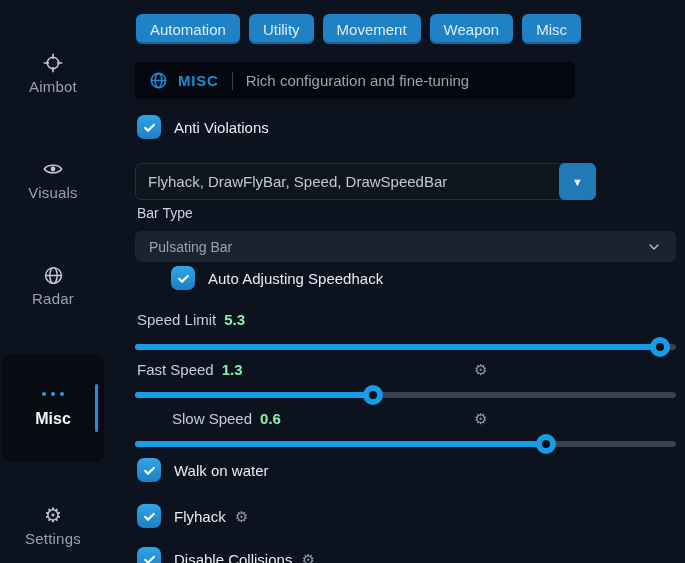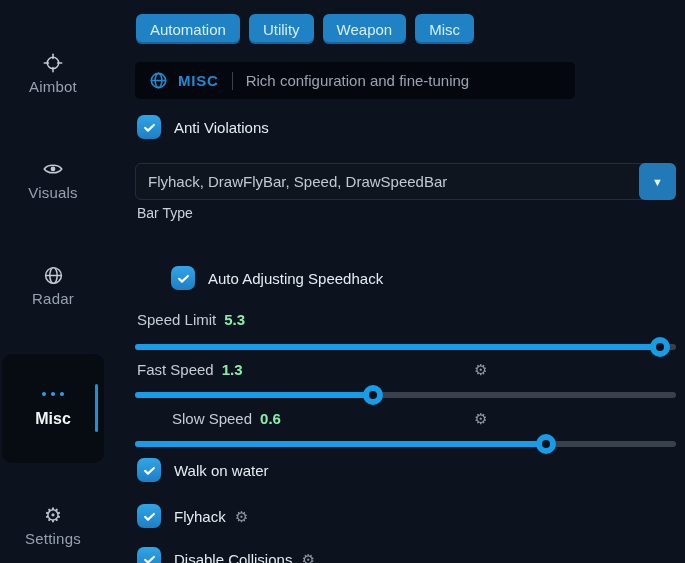--- a/index.html
+++ b/index.html
@@ -48,21 +48,21 @@
     width:24px; height:24px; border-radius:7px;
     background:linear-gradient(180deg,#31a5e8,#1d7fc4);
     display:flex; align-items:center; justify-content:center; flex:none;
   }
   .checkbox svg { display:none; }
   .checkbox.on svg { display:block; }
   .check-label { font-size:15px; color:#e7ecf2; display:flex; align-items:center; }
   .inline-gear { color:#8d97a2; font-size:15px; margin-left:9px; line-height:1; }
   
   .bars-field {
-    position:absolute; left:135px; top:163px; width:541px; height:37px;
+    position:absolute; left:135px; top:163px; width:461px; height:37px;
     background:#0f151f; border:1px solid #242e3a; border-radius:6px;
     display:flex; align-items:center; cursor:text;
   }
   .bars-field-value { padding-left:12px; font-size:15px; color:#c2c9d2; }
   .caret-btn {
     position:absolute; right:-1px; top:-1px; width:37px; height:37px;
     background:#2179b8; border:none; border-radius:6px; cursor:pointer;
     color:#eaf3fa; font-size:11px; display:flex; align-items:center; justify-content:center;
   }
   .field-label { position:absolute; left:137px; font-size:14px; color:#ccd3db; }
@@ -141,20 +141,21 @@
 
     <div class="sb-item" style="top:488px;">
       <span class="sb-icon" style="font-size:20px;">⚙</span>
       <div class="sb-label">Settings</div>
     </div>
   </nav>
 
   <div class="tabs">
     <button class="tab">Automation</button>
     <button class="tab">Utility</button>
+    <button class="tab">Movement</button>
     <button class="tab">Weapon</button>
     <button class="tab">Misc</button>
   </div>
 
   <div class="header-bar">
     <span style="display:flex;">
       <svg width="19" height="19" viewBox="0 0 24 24" fill="none" stroke="#1d8ad6" stroke-width="2" stroke-linecap="round">
         <circle cx="12" cy="12" r="9"></circle>
         <ellipse cx="12" cy="12" rx="4.2" ry="9"></ellipse>
         <line x1="3" y1="12" x2="21" y2="12"></line>
@@ -175,20 +176,28 @@
   </div>
 
   <div class="bars-field">
     <span class="bars-field-value">Flyhack, DrawFlyBar, Speed, DrawSpeedBar</span>
     <button class="caret-btn">
       <span>▼</span>
     </button>
   </div>
 
   <div class="field-label" style="top:205px;">Bar Type</div>
+  <div class="select-box">
+    <span class="select-value">Pulsating Bar</span>
+    <span class="select-chevron">
+      <svg width="16" height="16" viewBox="0 0 24 24" fill="none" stroke="#b9c1ca" stroke-width="2" stroke-linecap="round" stroke-linejoin="round">
+          <polyline points="6,9 12,15 18,9"></polyline>
+        </svg>
+    </span>
+  </div>
 
   <div class="check-row" style="top:266px;padding-left:34px;">
     <span class="checkbox on">
       <svg width="15" height="15" viewBox="0 0 24 24" fill="none" stroke="#fff" stroke-width="3.4" stroke-linecap="round" stroke-linejoin="round">
           <path d="M5 12.5l4.5 4.5L19 8"></path>
         </svg>
     </span>
     <span class="check-label">Auto Adjusting Speedhack</span>
   </div>
 

